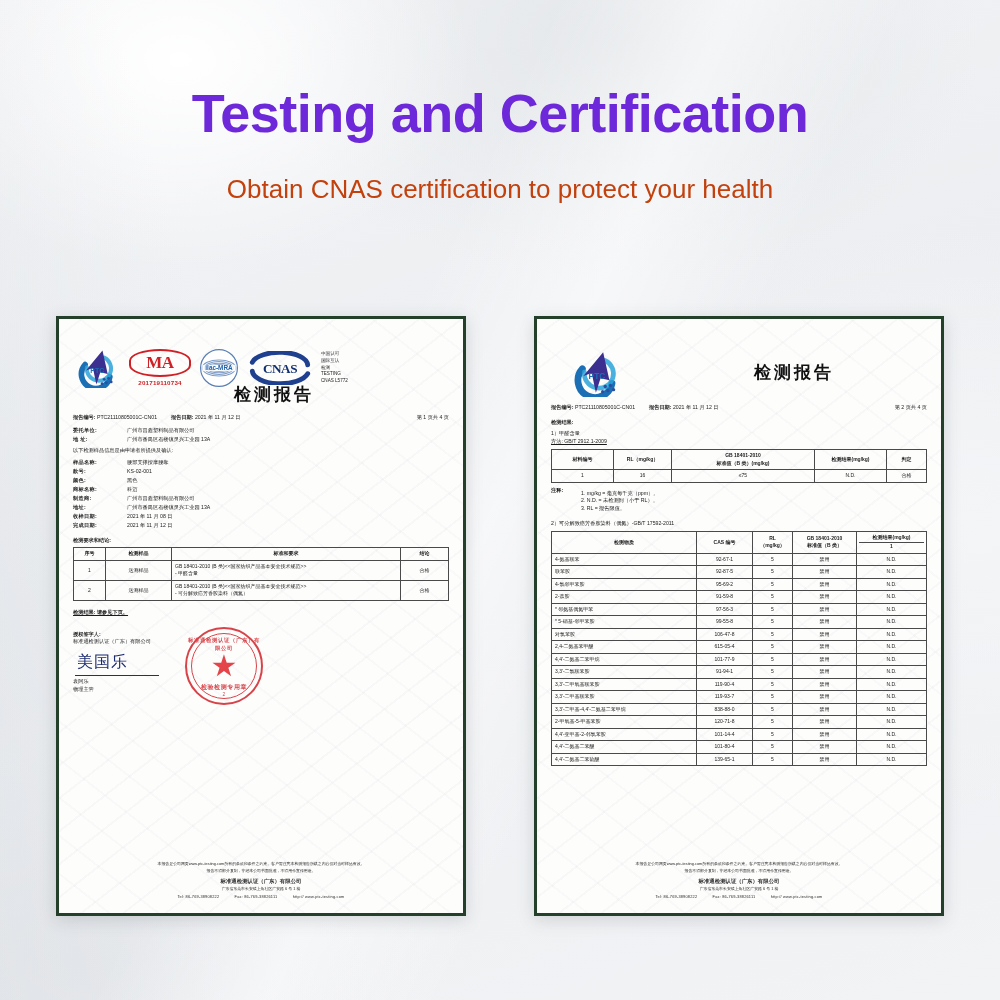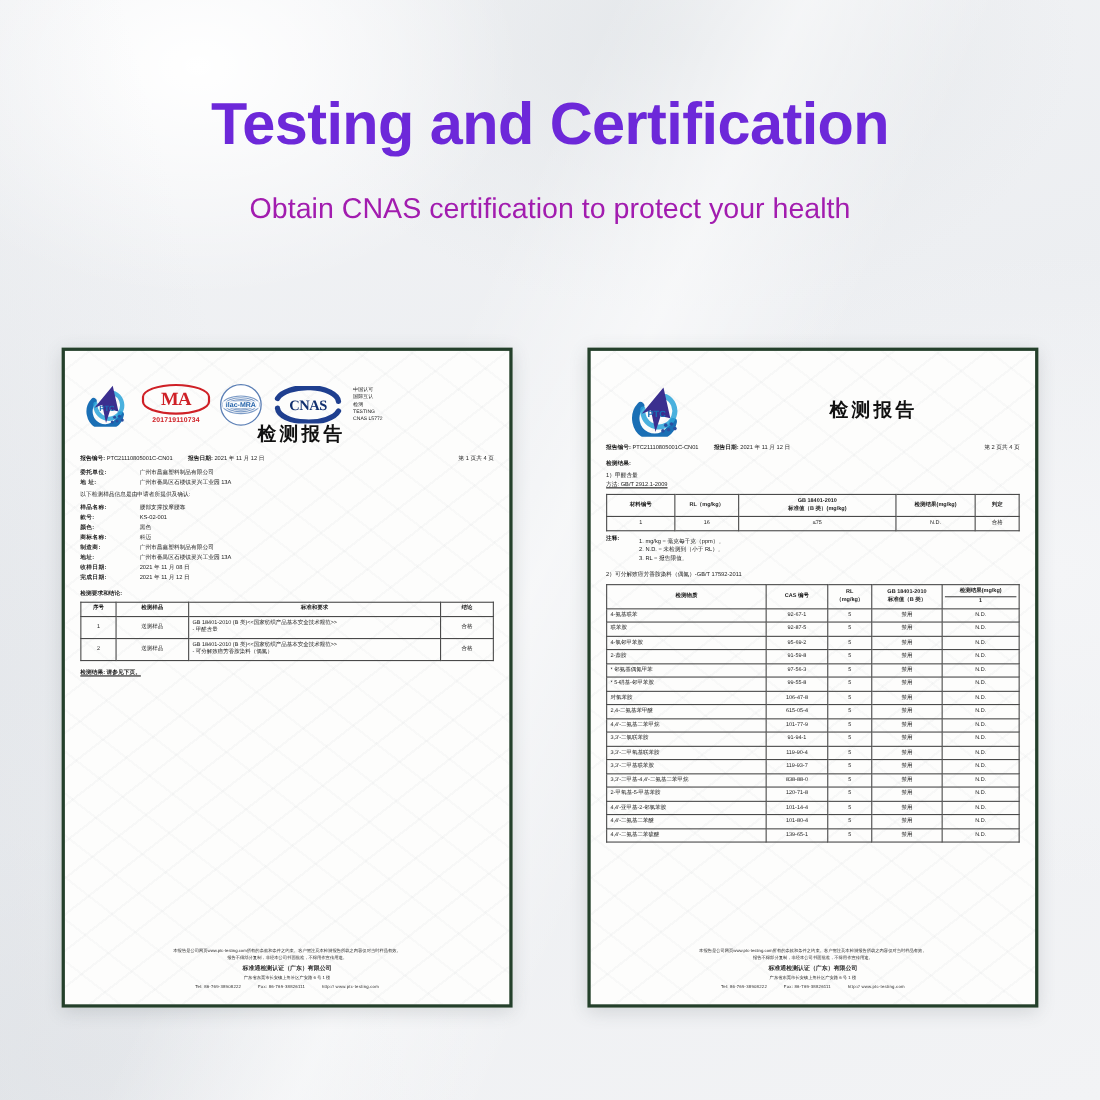--- a/index.html
+++ b/index.html
@@ -29,21 +29,21 @@
   
   .hero { position:absolute; left:0; top:0; width:1000px; text-align:center; }
   .hero h1 {
     margin:0; padding-top:82px;
     font-size:54px; font-weight:700; letter-spacing:-.5px;
     color:#6d28d9;
     font-family:"Liberation Sans", sans-serif;
   }
   .hero h2 {
     margin:0; padding-top:30px;
-    font-size:26px; font-weight:400; color:#a21caf;
+    font-size:26px; font-weight:400; color:#c2410c;
   }
 
   
   .page {
     position:absolute; top:316px; width:410px; height:600px;
     background:#fdfdfc;
     border:3px solid #24402b;
     box-shadow: 0 4px 16px rgba(60,70,80,.18);
     overflow:hidden;
   }
@@ -282,20 +282,36 @@
           <div>GB 18401-2010 (B 类)&lt;&lt;国家纺织产品基本安全技术规范&gt;&gt;</div>
           <div>-      可分解致癌芳香胺染料（偶氮）</div>
         </td>
         <td>合格</td>
       </tr>
     </tbody>
       </table>
 
     <div class="concl">检测结果:  请参见下页。</div>
 
+    <div class="signblock">
+      <div class="lbl">授权签字人:</div>
+      <div>标准通检测认证（广东）有限公司</div>
+      <div class="sig-name">美国乐</div>
+      <div class="sig-rule"></div>
+      <div>袁阿乐</div>
+      <div>物理主管</div>
+
+      <div class="stamp">
+        <div class="ring"></div>
+        <div class="stamp-arc">标准通检测认证（广东）有限公司</div>
+        <div class="star">★</div>
+        <div class="stamp-bot">检验检测专用章</div>
+        <div class="stamp-no">2</div>
+      </div>
+    </div>
 
     <div class="foot">
       <div>本报告是公司网页www.ptc-testing.com所有的条款和条件之约束。客户需注意本检测报告所载之内容仅对当时样品有效。</div>
       <div>报告不得部分复制，非经本公司书面批准，不得用作宣传用途。</div>
       <div class="co">标准通检测认证（广东）有限公司</div>
       <div>广东省东莞市长安镇上角社区广安路 6 号 1 楼</div>
       <div class="tel">
         <span>Tel: 86-769-38908222</span>
         <span>Fax: 86-769-38826111</span>
         <span>http:// www.ptc-testing.com</span>

